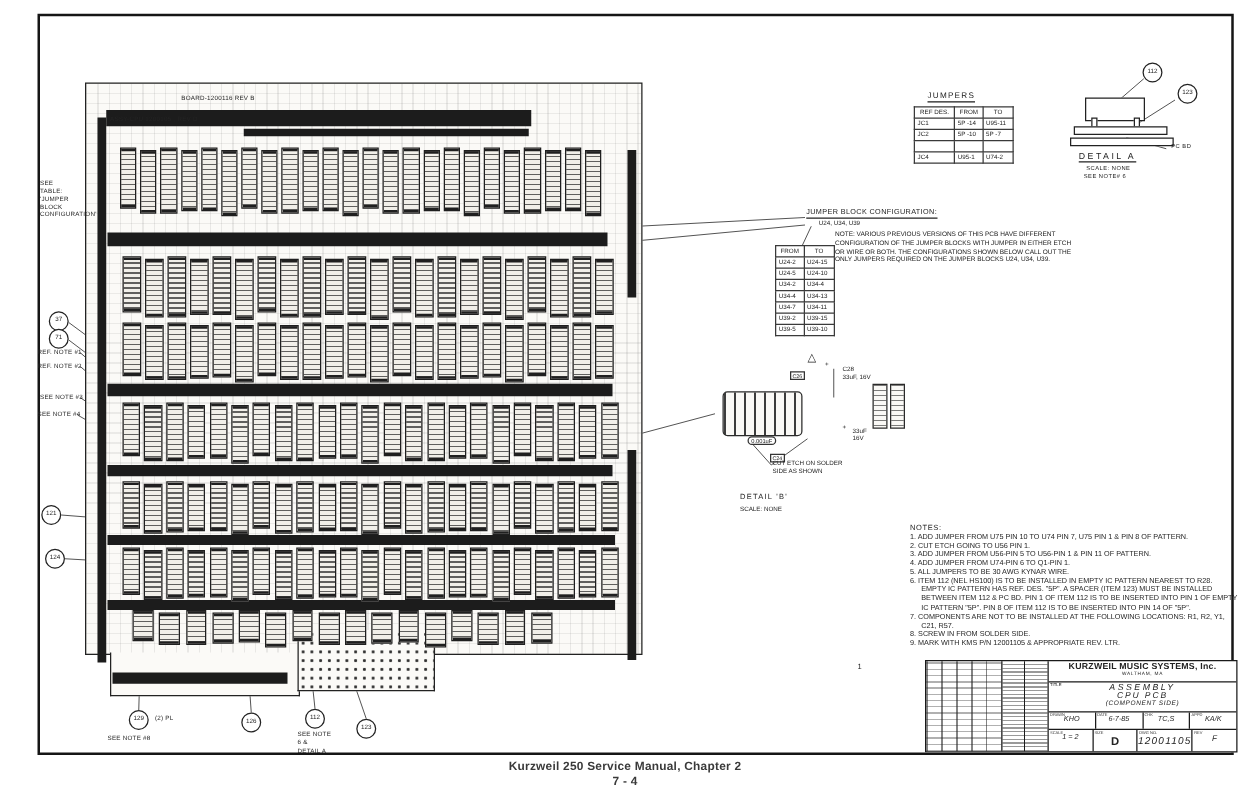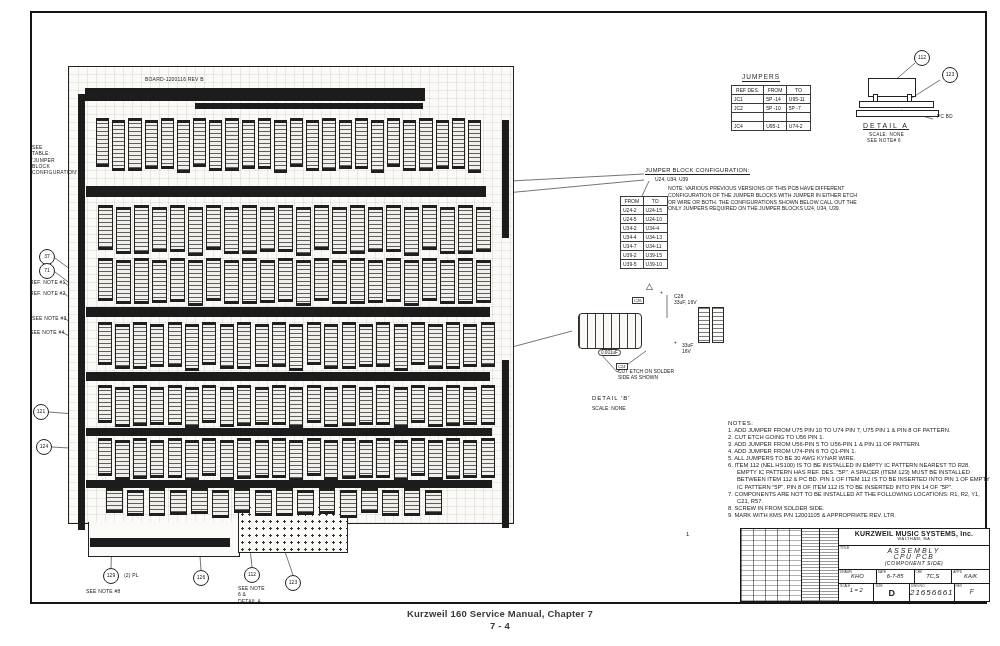--- a/index.html
+++ b/index.html
@@ -472,31 +472,31 @@
         <div class="tb-cell tb-scale">
           <span class="tb-cell-label">SCALE</span>
           <div class="tb-cell-val">1 = 2</div>
         </div>
         <div class="tb-cell tb-size">
           <span class="tb-cell-label">SIZE</span>
           <div class="tb-cell-val">D</div>
         </div>
         <div class="tb-cell tb-dwg">
           <span class="tb-cell-label">DWG NO.</span>
-          <div class="tb-cell-val">21656661</div>
+          <div class="tb-cell-val">12001105</div>
         </div>
         <div class="tb-cell tb-rev-cell">
           <span class="tb-cell-label">REV</span>
           <div class="tb-cell-val">F</div>
         </div>
       </div>
     </div>
   </div>
 
-  <div class="caption" style="top:608px;">Kurzweil 160 Service Manual, Chapter 7</div>
+  <div class="caption" style="top:608px;">Kurzweil 250 Service Manual, Chapter 2</div>
   <div class="caption" style="top:620px;">7 - 4</div>
 <div class="anno" style="left: 145px; top: 76px;">BOARD-1200116  REV B</div>
     <div class="anno" style="left: 88px; top: 93px;">ASSY-CPU 1200105 ; REV D</div>
     <div class="anno" style="left: 32px; top: 144px;">SEE
 TABLE:
 'JUMPER
 BLOCK
 CONFIGURATION'</div>
     <div class="anno" style="left: 30px; top: 279px;">REF. NOTE #1</div>
     <div class="anno" style="left: 30px; top: 290px;">REF. NOTE #2</div>

